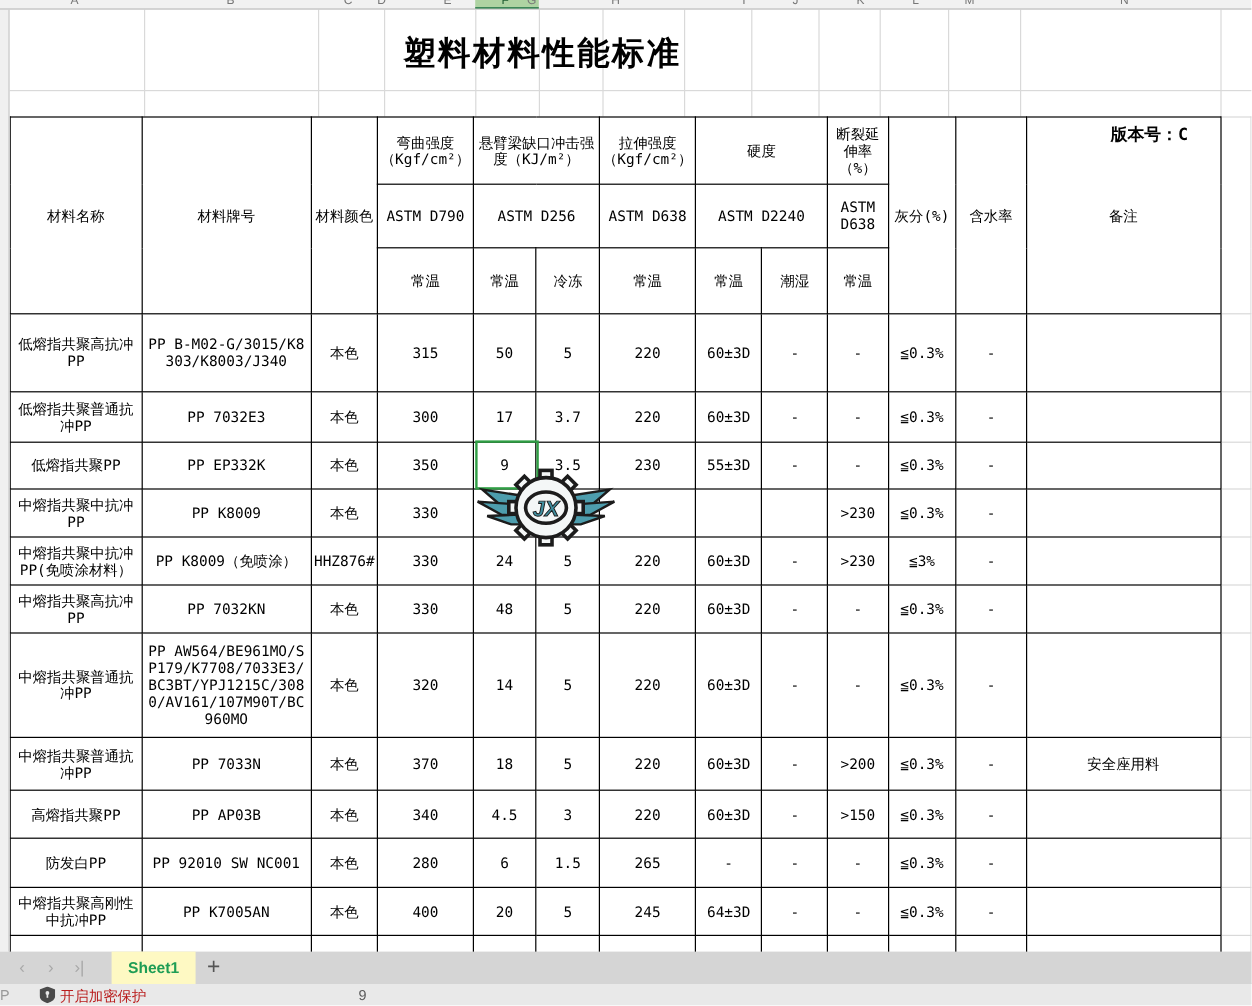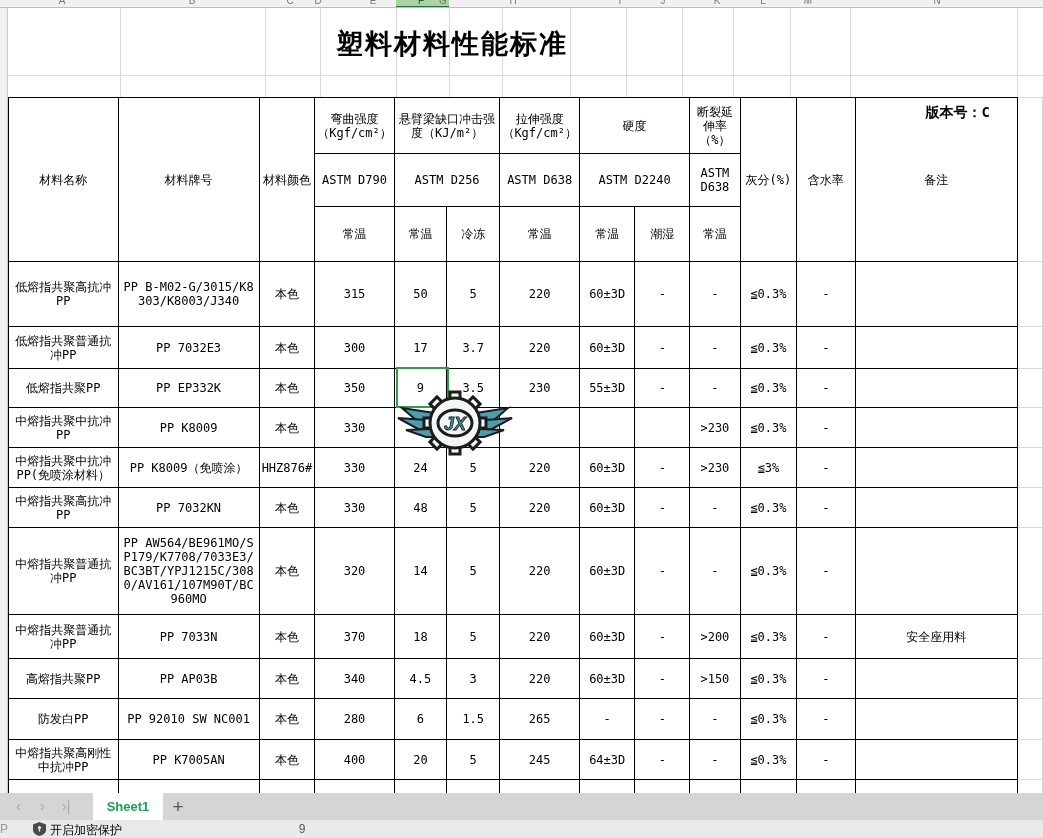--- a/index.html
+++ b/index.html
@@ -44,30 +44,30 @@
   .wm-brand { position:absolute; left:112px; top:0px; font-size:38px; font-weight:900; letter-spacing:3px;
               color:#4d9dad; -webkit-text-stroke:2px #1c1c1c;
               text-shadow:-2px -2px 0 #fff, 2px -2px 0 #fff, -2px 2px 0 #fff, 2px 2px 0 #fff, 0 3px 0 #fff; }
   .wm-domain { position:absolute; left:112px; top:42px; font-size:21px; font-weight:900; letter-spacing:1px;
                color:#4d9dad; -webkit-text-stroke:1.5px #1c1c1c;
                text-shadow:-2px -2px 0 #fff, 2px -2px 0 #fff, -2px 2px 0 #fff, 2px 2px 0 #fff; }
 
   
   .tabbar { position:absolute; left:0; top:793px; width:1043px; height:27px; background:#d5d5d5; z-index:20; }
   .nav-arrow { position:absolute; top:5px; font-size:14px; color:#a8a8a8; cursor:default; }
-  .tab-active { position:absolute; left:93px; top:0; width:70px; height:27px; background:#ffffff;
+  .tab-active { position:absolute; left:93px; top:0; width:70px; height:27px; background:#fef9c3;
                 color:#1f9d55; font-weight:bold; font-size:13px; text-align:center; line-height:27px; }
   .add-sheet { position:absolute; left:166px; top:1px; width:24px; height:26px; text-align:center;
                font-size:19px; color:#555; line-height:26px; }
 
   
   .statusbar { position:absolute; left:0; top:820px; width:1043px; height:18px; background:#e9e9e9; z-index:20; }
   .status-frag { position:absolute; left:0; top:2px; width:8px; overflow:hidden; color:#999; font-size:12px; }
   .shield { position:absolute; left:33px; top:2px; }
-  .protect-label { position:absolute; left:50px; top:2px; font-size:12px; color:#000000; }
+  .protect-label { position:absolute; left:50px; top:2px; font-size:12px; color:#b91c1c; }
   .status-count { position:absolute; left:290px; top:2px; width:24px; text-align:center; font-size:12px; color:#595959; }
 </style>
 </head>
 <body>
 
 <div id="grid-layer">
     <div class="gridline" style="left: 120px; top: 8px; width: 1px; height: 89px;"></div>
     <div class="gridline" style="left: 265px; top: 8px; width: 1px; height: 89px;"></div>
     <div class="gridline" style="left: 320px; top: 8px; width: 1px; height: 89px;"></div>
     <div class="gridline" style="left: 396px; top: 8px; width: 1px; height: 89px;"></div>

